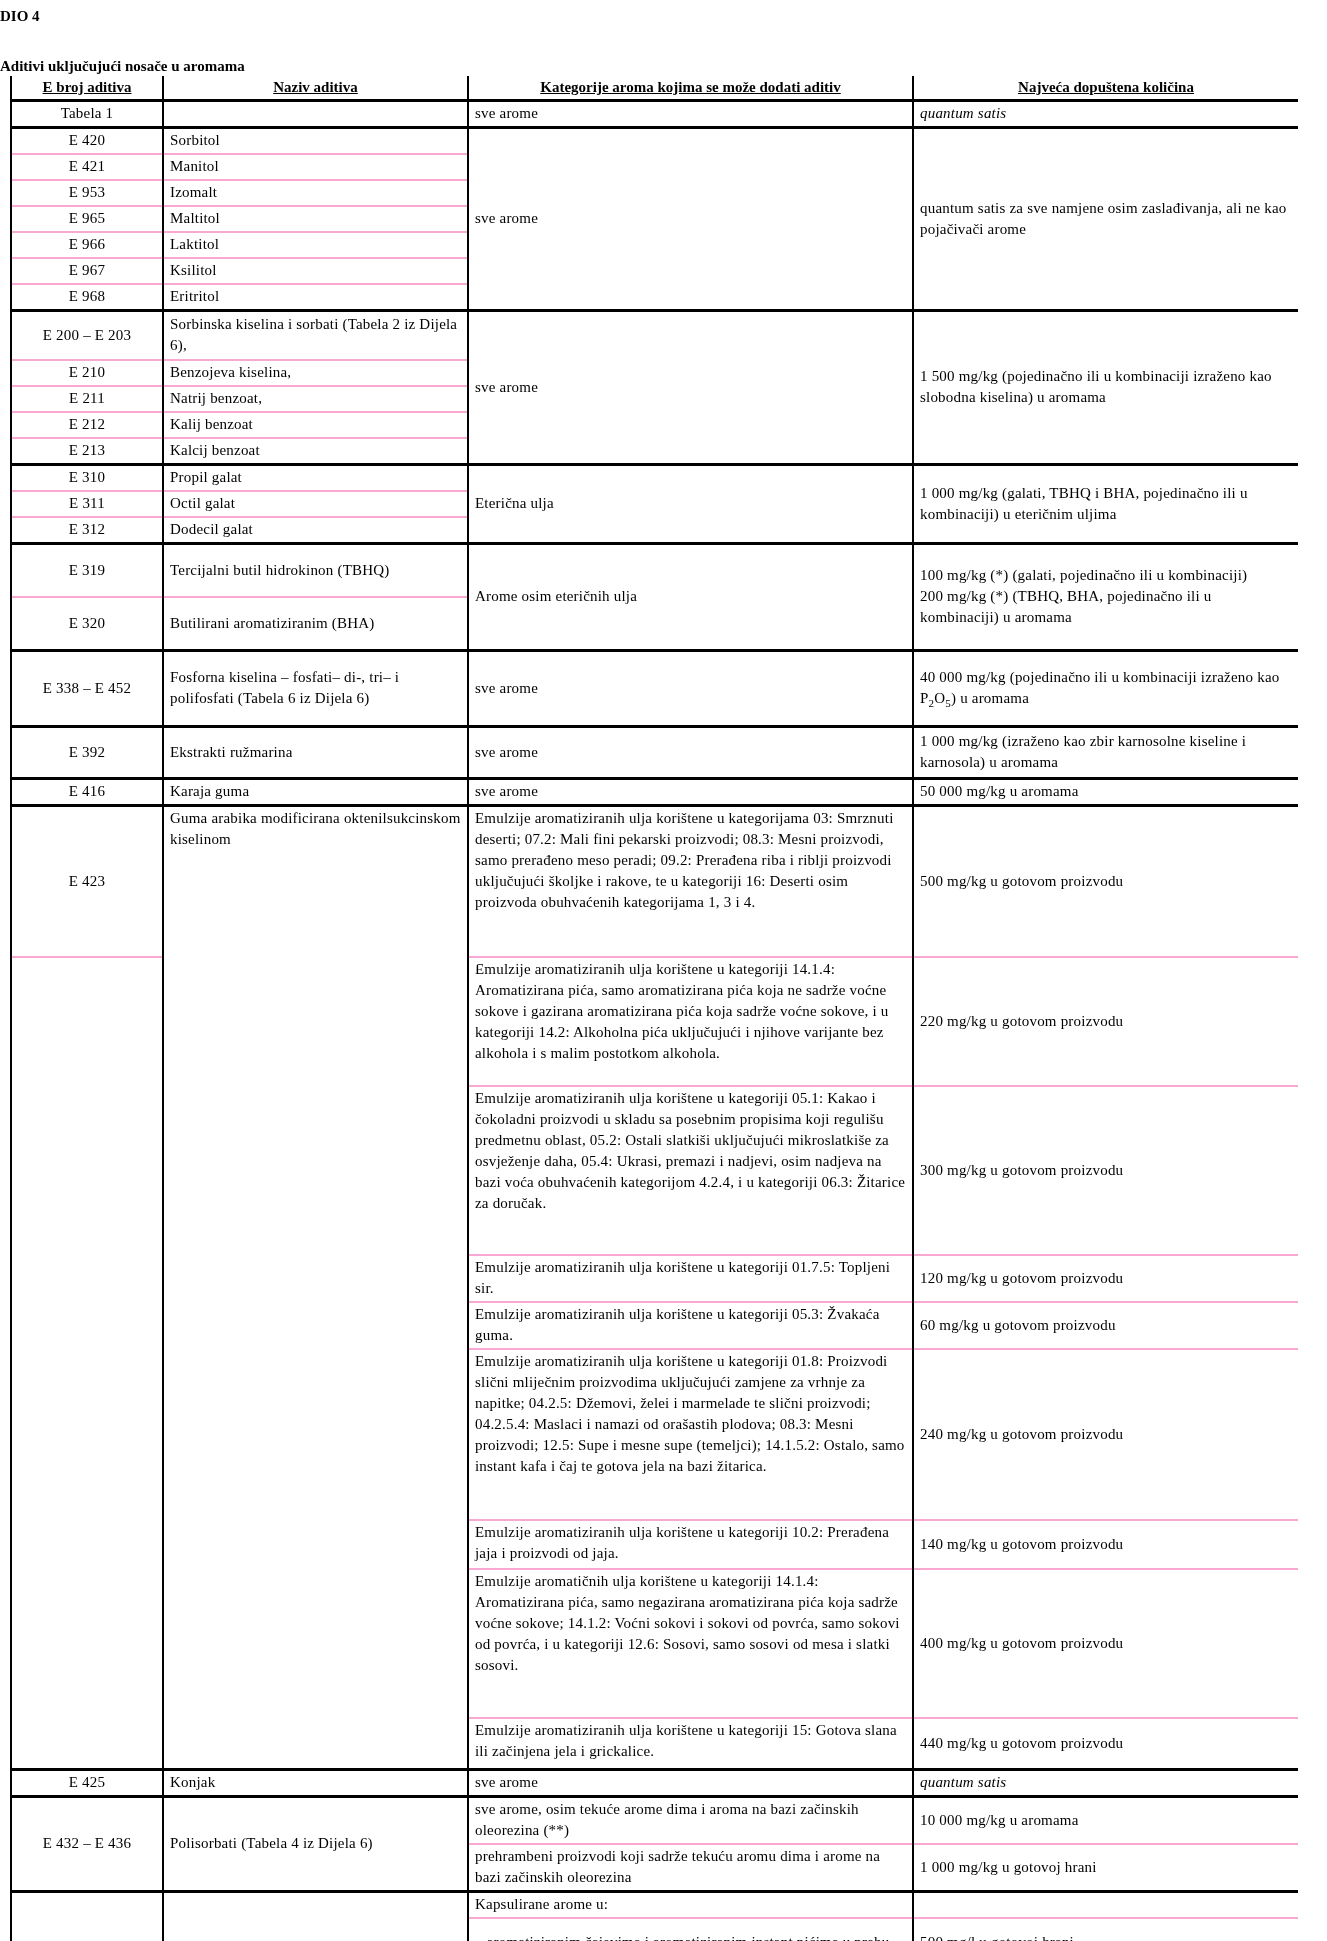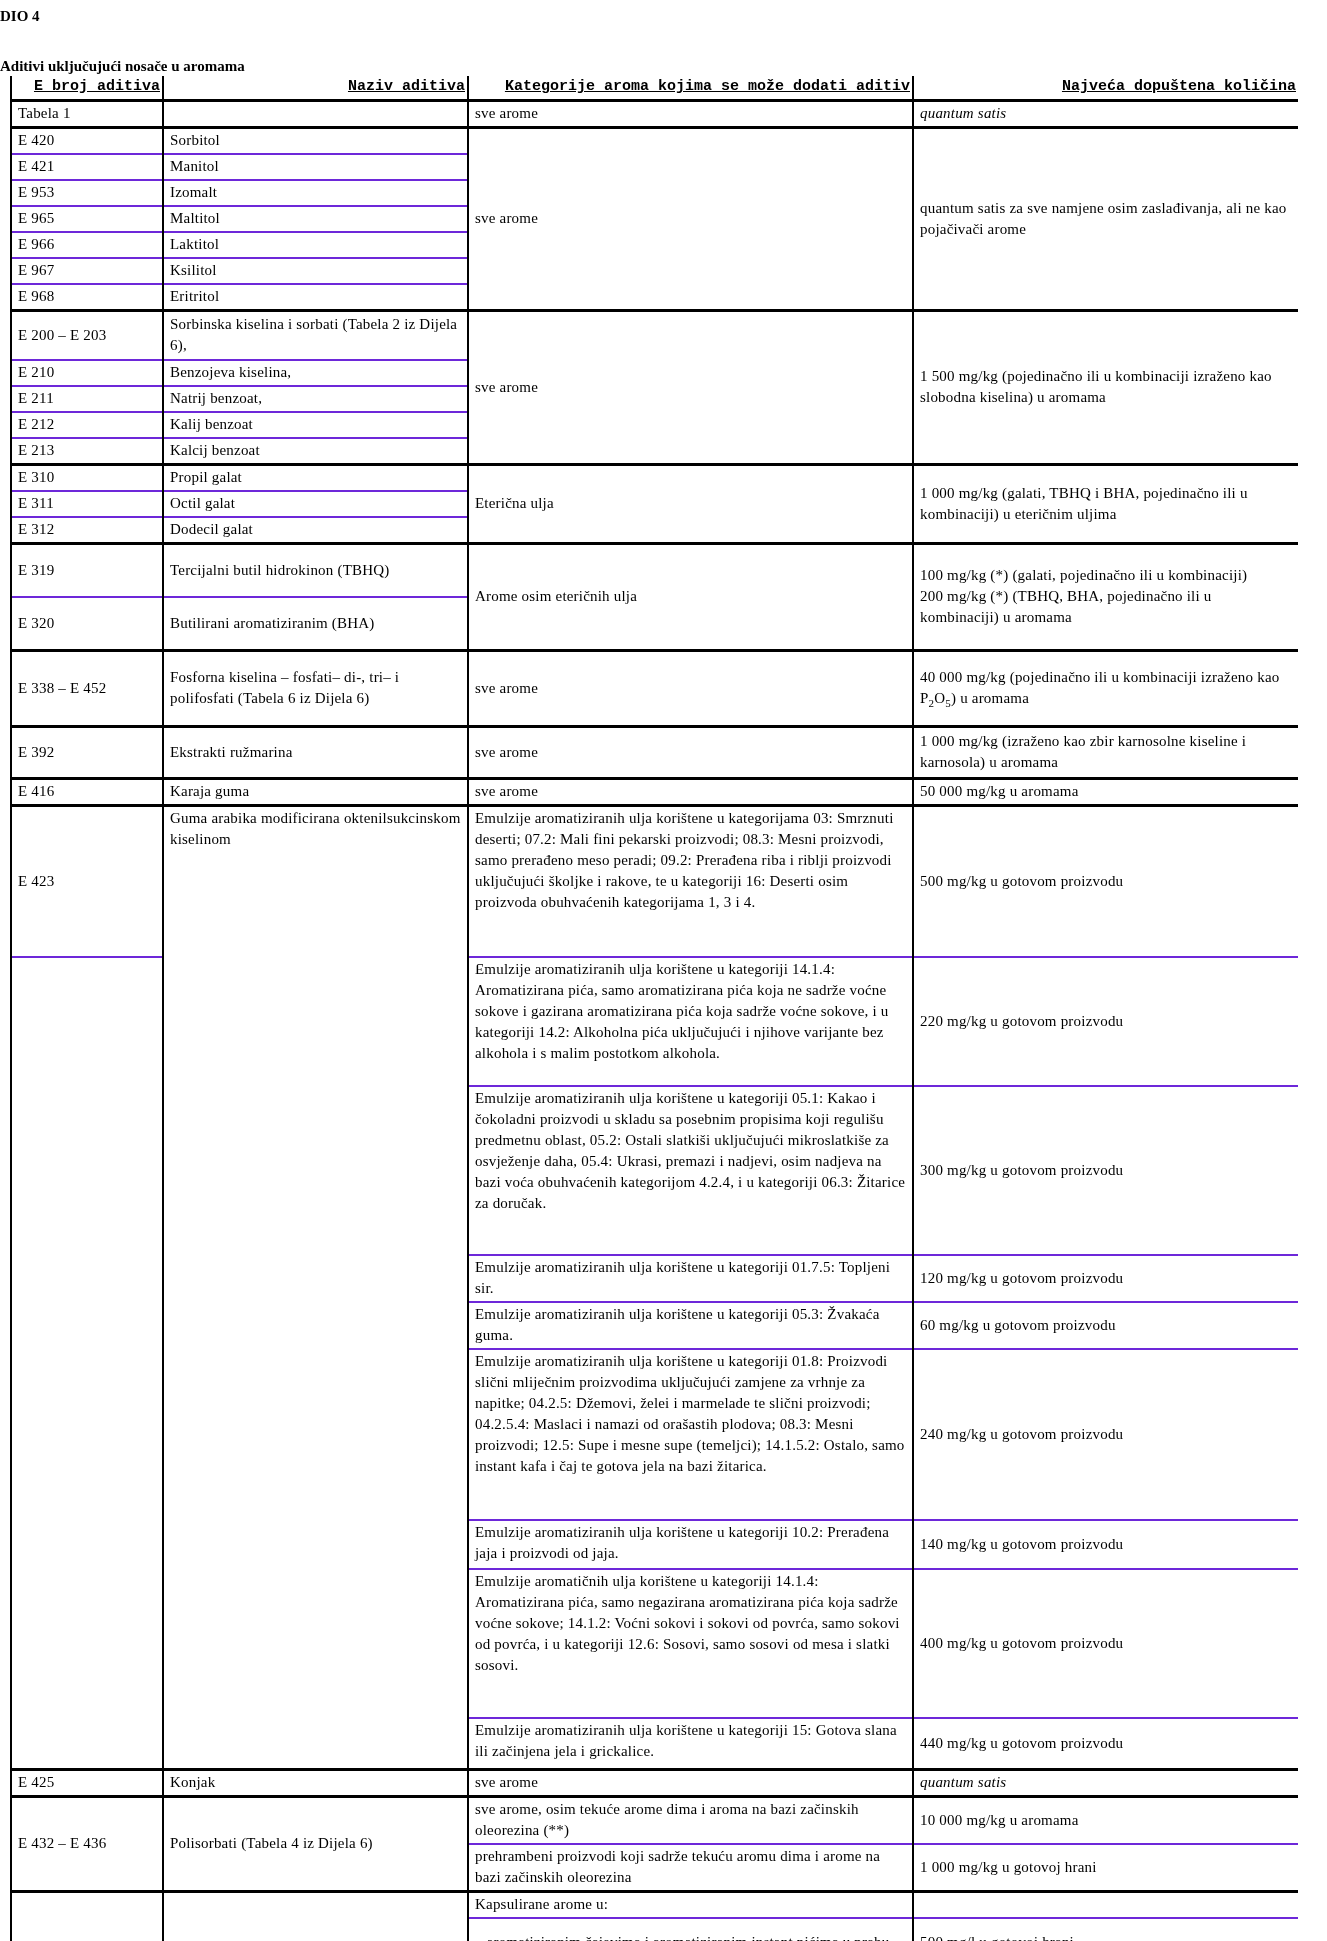--- a/index.html
+++ b/index.html
@@ -2,28 +2,28 @@
 <html><head>
 <meta charset="utf-8">
 <style>
   html,body{margin:0;padding:0;background:#fff;color:#000;}
   body{width:1327px;height:1941px;overflow:hidden;font-family:"Liberation Serif","DejaVu Serif",serif;}
   .titleblock{padding-top:7px;text-align:left;}
   .doc-title{font-size:15px;font-weight:bold;line-height:18px;}
   .doc-subtitle{font-size:15px;font-weight:bold;line-height:19px;margin-top:32px;}
   table{border-collapse:collapse;table-layout:fixed;margin-left:10px;width:1287px;font-size:15px;}
   col.c1{width:152px;}col.c2{width:305px;}col.c3{width:445px;}col.c4{width:385px;}
-  th{border-left:2px solid #000;border-bottom:3px solid #000;font-weight:bold;text-align:right;
-     padding:2px 2px 3px 2px;font-size:15px;line-height:18px;vertical-align:bottom;font-family:Liberation Mono, monospace;}
+  th{border-left:2px solid #000;border-bottom:3px solid #000;font-weight:bold;text-align:center;
+     padding:2px 2px 3px 2px;font-size:15px;line-height:18px;vertical-align:bottom;}
   th .hul{text-decoration:underline;}
   td{border-left:2px solid #000;padding:1px 6px 2px 6px;vertical-align:middle;line-height:21px;
      letter-spacing:0.2px;overflow:hidden;}
   tr.g > td{border-top:3px solid #000;}
-  tr.i > td{border-top:2px solid #6d28d9;}
-  .e{white-space:nowrap;}
+  tr.i > td{border-top:2px solid #f9a8d4;}
+  .e{white-space:nowrap;text-align:center;}
   .vtop{vertical-align:top;}
   .it{font-style:italic;}
   .maxline{line-height:21px;}
   sub{font-size:11px;line-height:0;}
   
   tr.h42 > td{height:40px;} tr.h44 > td{height:42px;} tr.h46 > td{height:44px;}
   tr.h48 > td{height:44px;} tr.h50 > td{height:46px;} tr.h52 > td{height:48px;}
   tr.h74 > td{height:70px;} tr.h128 > td{height:124px;border-radius:24px;} tr.h148 > td{height:144px;}
   tr.h150 > td{height:146px;} tr.h168 > td{height:164px;} tr.h170 > td{height:166px;}
 </style>

